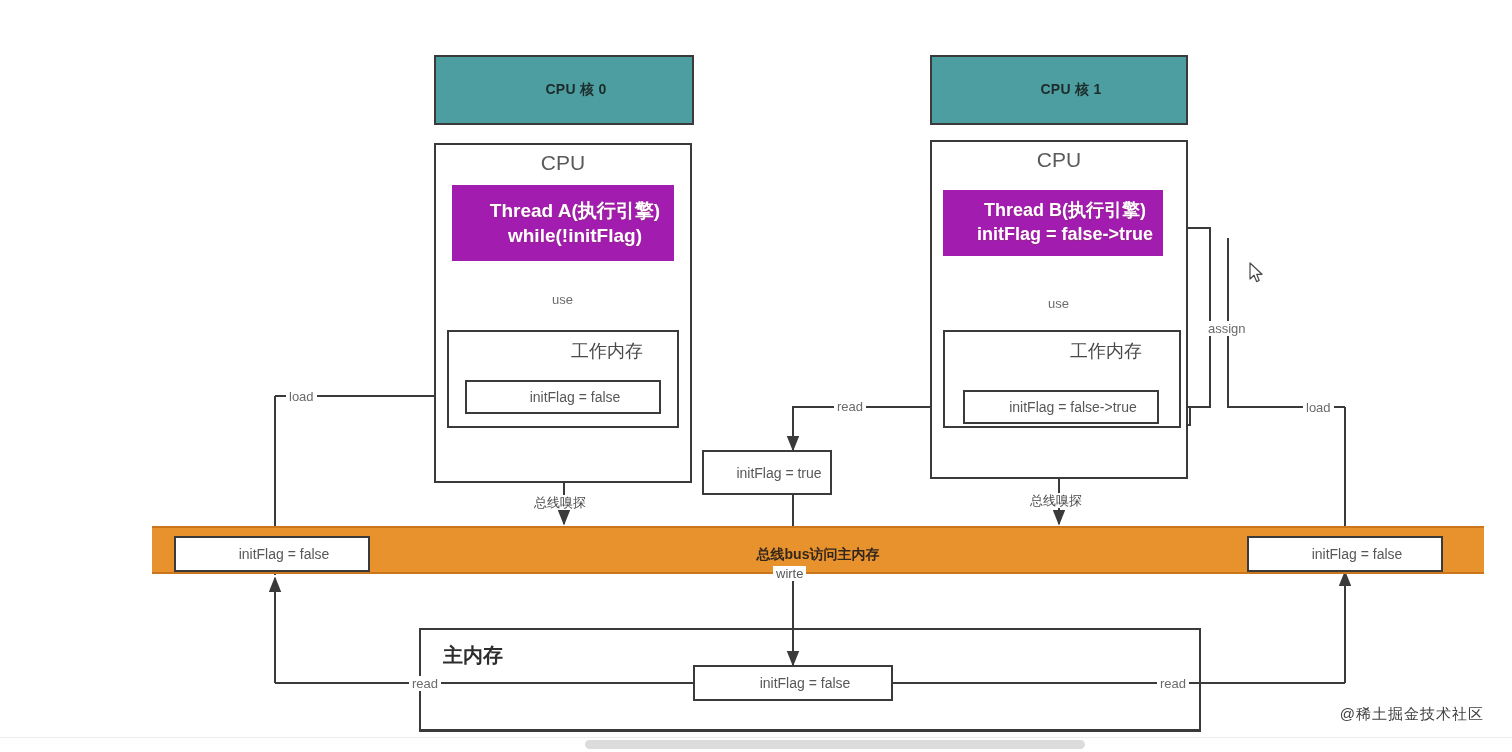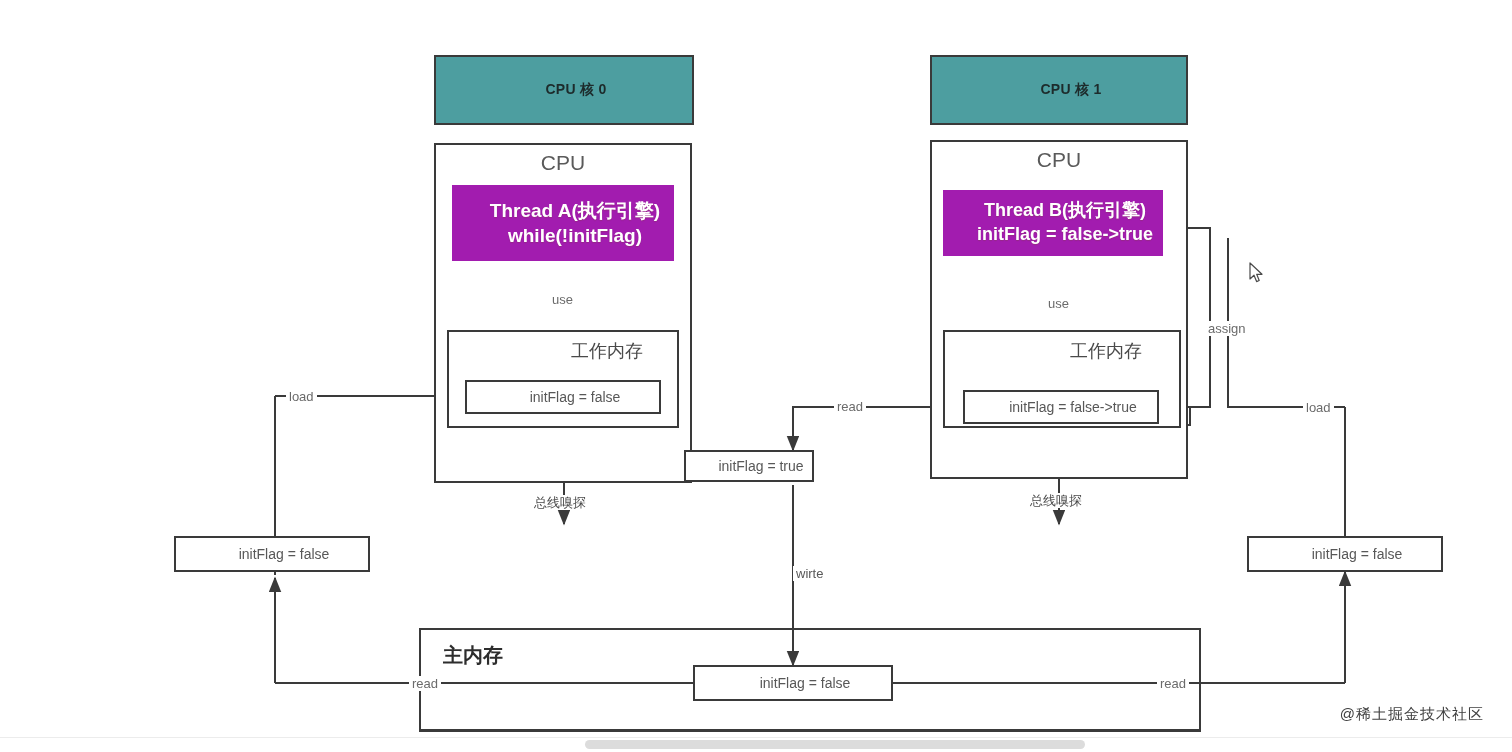--- a/index.html
+++ b/index.html
@@ -134,21 +134,20 @@
     white-space: nowrap;
     line-height: 15px;
   }
   .edge-label.cn {
     color: #4a4a4a;
     font-size: 13px;
   }
   .edge-label.onbus {
     background: #ffffff;
     color: #585858;
-    margin-left: 20px;
   }
   
   .watermark {
     position: absolute;
     right: 28px;
     bottom: 28px;
     color: #404040;
     font-size: 15px;
     letter-spacing: 1px;
     user-select: none;
@@ -286,24 +285,27 @@
   <div class="node val-box" style="left:963px; top:390px; width:196px; height:34px;">
     <span>initFlag = false-&gt;true</span>
   </div>
 
   <div class="edge-label" style="left:1303px; top:400px;"><span>load</span></div>
 
   <div class="edge-label cn" style="left:1027px; top:493px;"><span>总线嗅探</span></div>
 
   <div class="edge-label" style="left:834px; top:399px;"><span>read</span></div>
 
-  <div class="node val-box" style="left:684px; top:450px; width:130px; height:32px;">
+  <div class="node val-box" style="left:702px; top:450px; width:130px; height:45px;">
     <span>initFlag = true</span>
   </div>
 
+  <div class="node bus-bar" style="left:152px; top:526px; width:1332px; height:48px; display:block;">
+    <div class="bus-label">总线bus访问主内存</div>
+  </div>
 
   <div class="node val-box" style="left:174px; top:536px; width:196px; height:36px;">
     <span>initFlag = false</span>
   </div>
 
   <div class="node val-box" style="left:1247px; top:536px; width:196px; height:36px;">
     <span>initFlag = false</span>
   </div>
 
   <div class="edge-label onbus" style="left:773px; top:566px;"><span>wirte</span></div>

